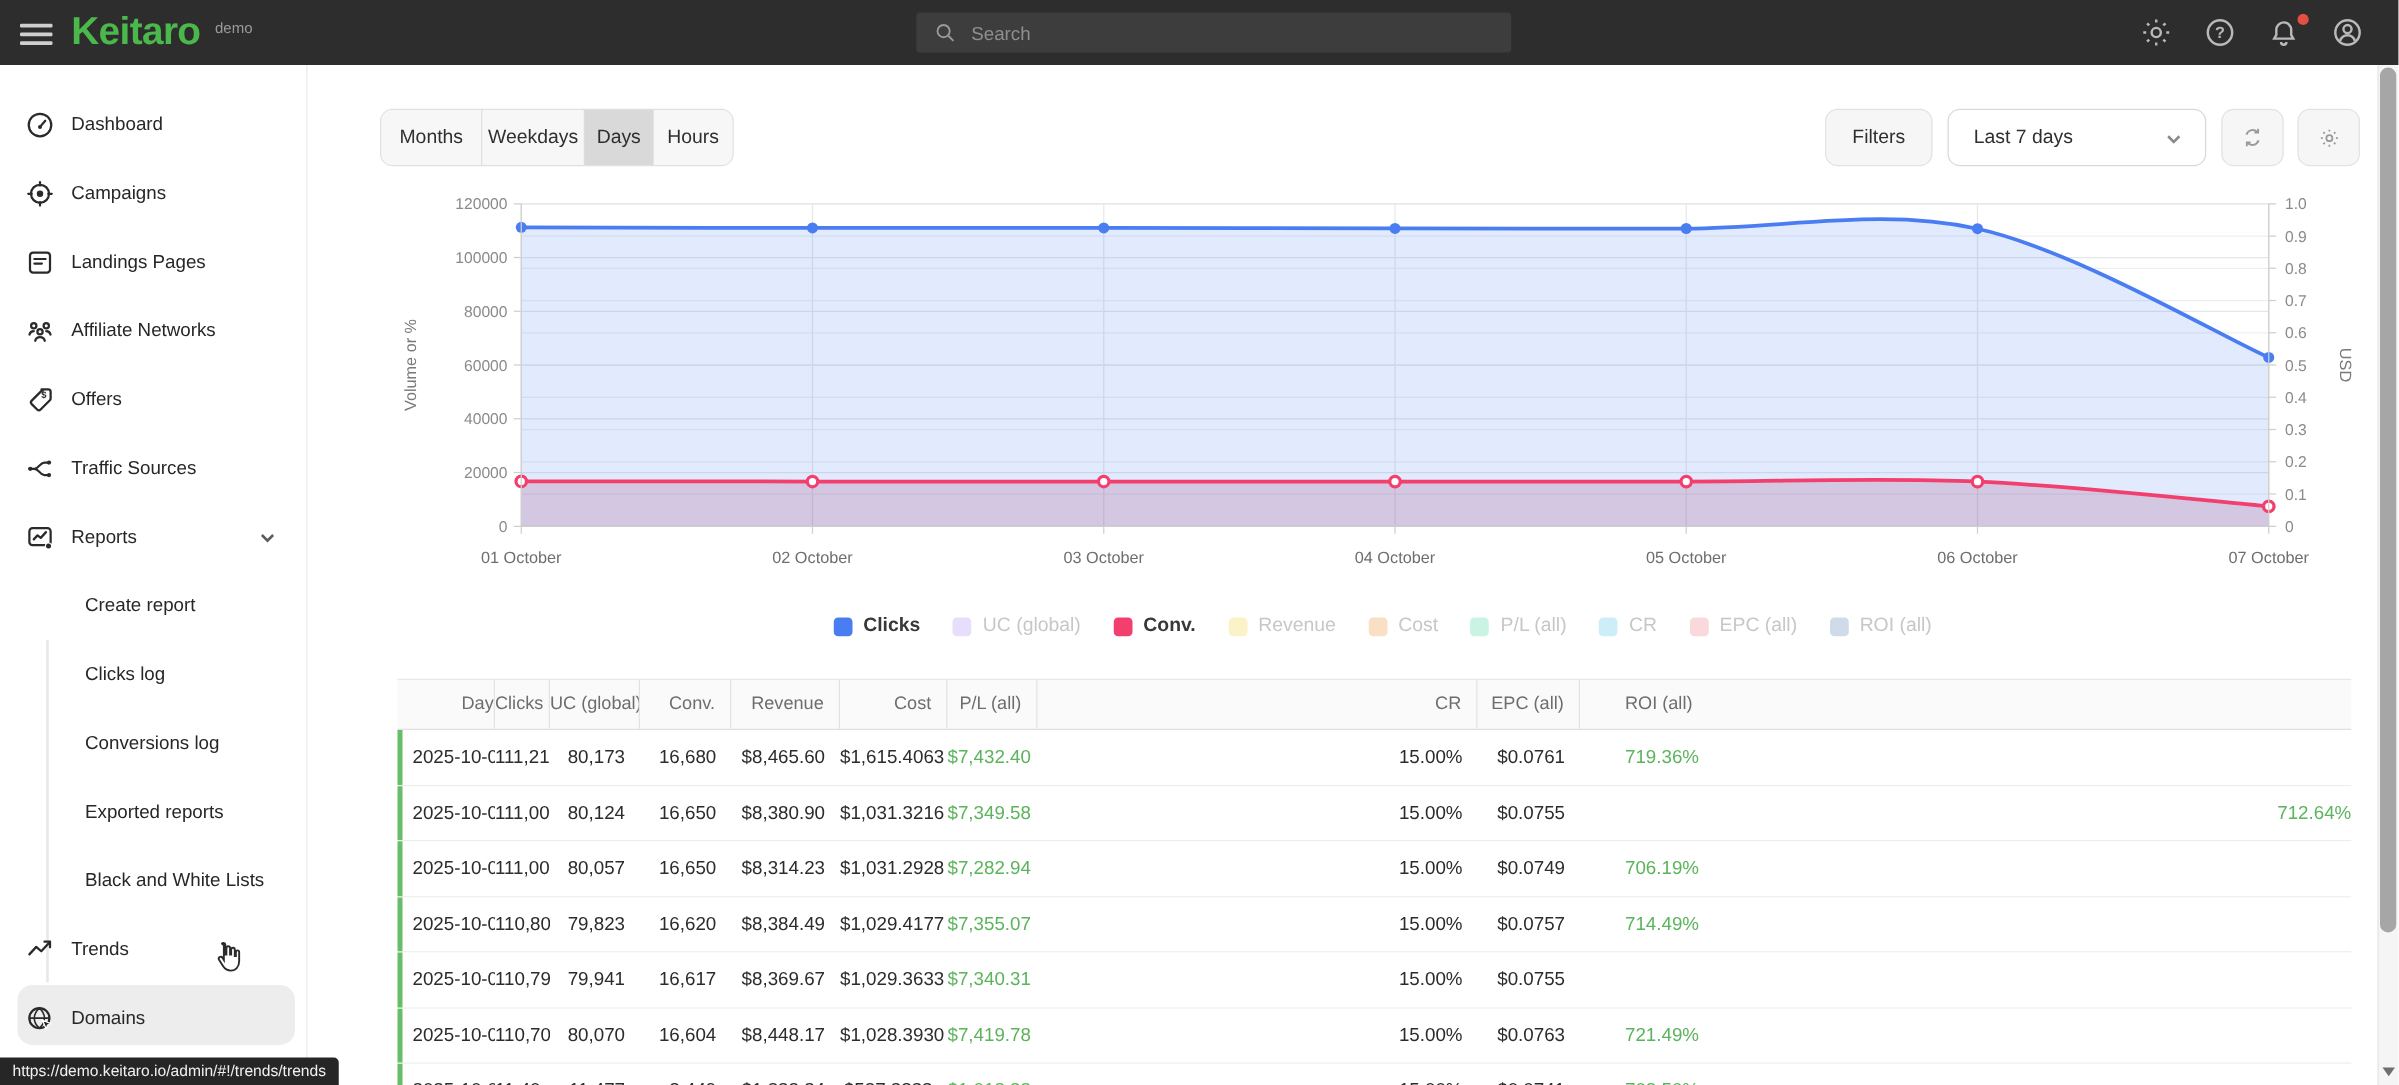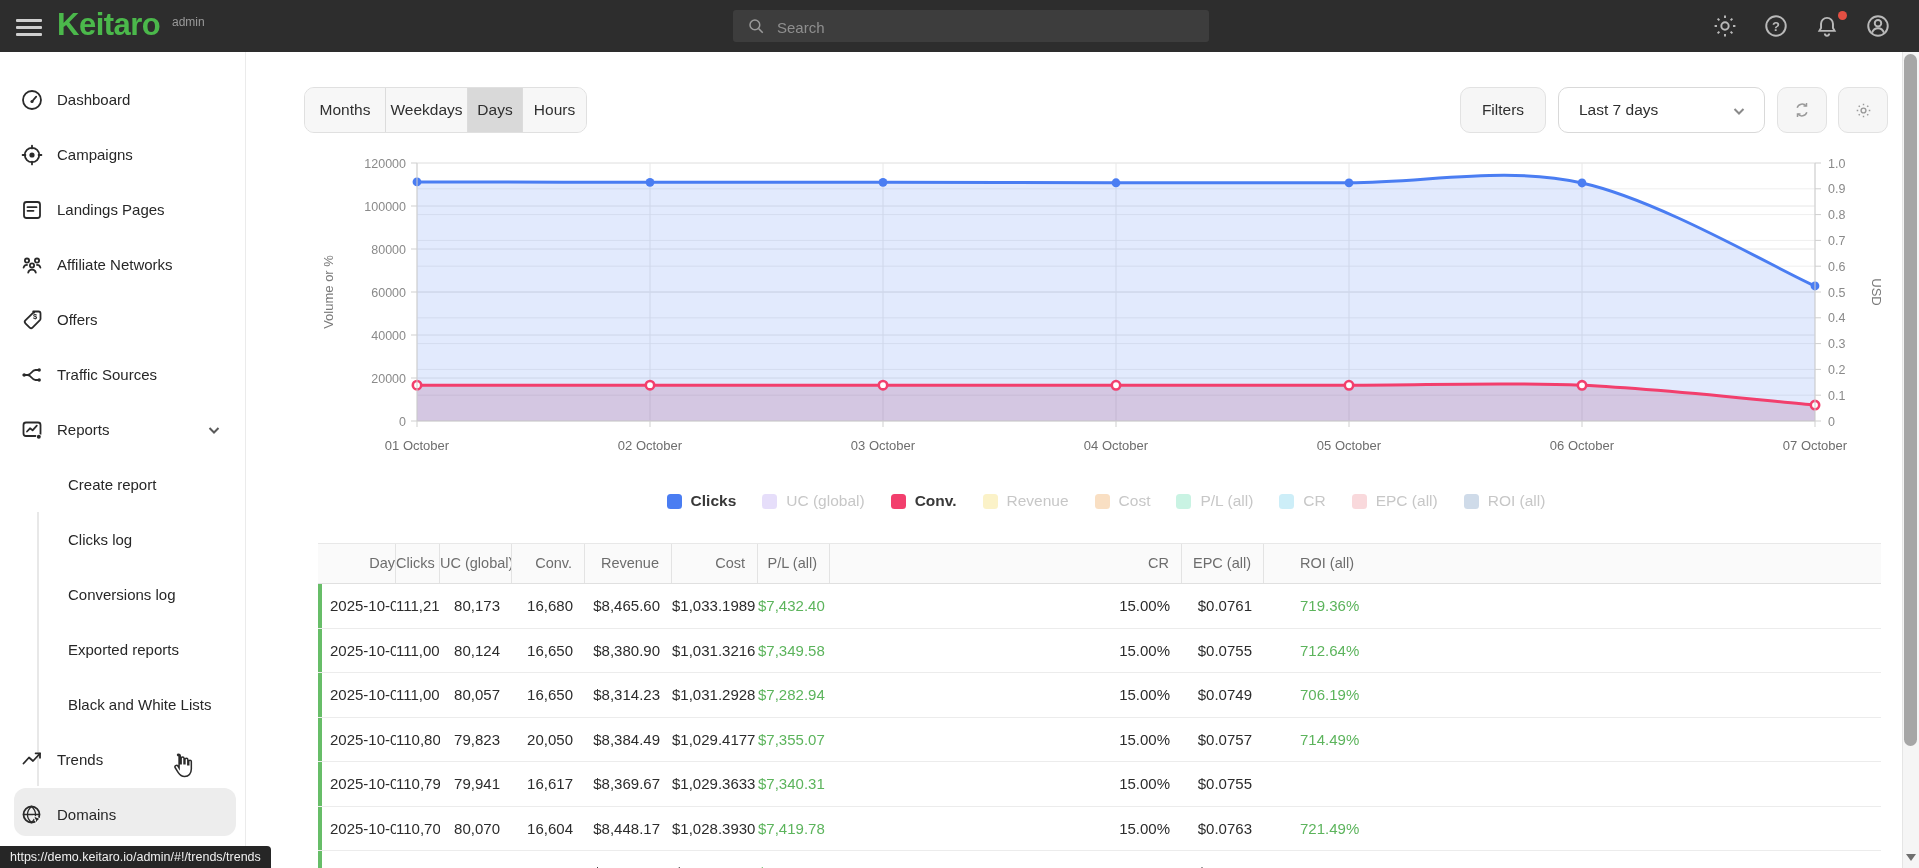--- a/index.html
+++ b/index.html
@@ -87,21 +87,21 @@
 
 <div id="page">
 
   <div id="topbar" class="abs">
     <div id="hamburger" class="abs">
         <span></span>
         <span></span>
         <span></span>
       </div>
     <div id="brand" class="abs">Keitaro</div>
-    <div id="env" class="abs">admin</div>
+    <div id="env" class="abs">demo</div>
     <div id="searchbox" class="abs"></div>
     <div id="search-icon" class="abs">
       <svg width="18" height="18" viewBox="0 0 24 24" fill="none" stroke="currentColor" stroke-width="2">
           <circle cx="10.5" cy="10.5" r="6.5"></circle>
           <path d="M15.5 15.5L21 21"></path>
         </svg>
     </div>
     <input id="search-input" class="abs" placeholder="Search" style="">
     <div class="abs top-icon" style="left:1712px">
       <svg width="26" height="26" viewBox="0 0 24 24" fill="none" stroke="currentColor" stroke-width="1.8">
@@ -430,58 +430,58 @@
         <div class="th aroi" style="width: 617px;">ROI (all)</div>
       </div>
     <div id="tbody">
         <div class="trow">
           <span class="stripe"></span>
           <div class="td al" style="width: 78px;">2025-10-01</div>
           <div class="td ar" style="width: 44px;">111,21</div>
           <div class="td ar" style="width: 72px;">80,173</div>
           <div class="td ar" style="width: 73px;">16,680</div>
           <div class="td ar" style="width: 87px;">$8,465.60</div>
-          <div class="td ar" style="width: 86px;">$1,033.1989</div>
+          <div class="td ar" style="width: 86px;">$1,615.4063</div>
           <div class="td ar green" style="width: 72px;">$7,432.40</div>
           <div class="td ar" style="width: 352px;">15.00%</div>
           <div class="td ar" style="width: 82px;">$0.0761</div>
           <div class="td aroi green" style="width: 617px;">719.36%</div>
         </div>
         <div class="trow">
           <span class="stripe"></span>
           <div class="td al" style="width: 78px;">2025-10-02</div>
           <div class="td ar" style="width: 44px;">111,00</div>
           <div class="td ar" style="width: 72px;">80,124</div>
           <div class="td ar" style="width: 73px;">16,650</div>
           <div class="td ar" style="width: 87px;">$8,380.90</div>
           <div class="td ar" style="width: 86px;">$1,031.3216</div>
           <div class="td ar green" style="width: 72px;">$7,349.58</div>
           <div class="td ar" style="width: 352px;">15.00%</div>
           <div class="td ar" style="width: 82px;">$0.0755</div>
-          <div class="td aroi green" style="width: 617px;">712.64%</div>
+          <div class="td aroi green" style="width: 617px; text-align: right;">712.64%</div>
         </div>
         <div class="trow">
           <span class="stripe"></span>
           <div class="td al" style="width: 78px;">2025-10-03</div>
           <div class="td ar" style="width: 44px;">111,00</div>
           <div class="td ar" style="width: 72px;">80,057</div>
           <div class="td ar" style="width: 73px;">16,650</div>
           <div class="td ar" style="width: 87px;">$8,314.23</div>
           <div class="td ar" style="width: 86px;">$1,031.2928</div>
           <div class="td ar green" style="width: 72px;">$7,282.94</div>
           <div class="td ar" style="width: 352px;">15.00%</div>
           <div class="td ar" style="width: 82px;">$0.0749</div>
           <div class="td aroi green" style="width: 617px;">706.19%</div>
         </div>
         <div class="trow">
           <span class="stripe"></span>
           <div class="td al" style="width: 78px;">2025-10-04</div>
           <div class="td ar" style="width: 44px;">110,80</div>
           <div class="td ar" style="width: 72px;">79,823</div>
-          <div class="td ar" style="width: 73px;">20,050</div>
+          <div class="td ar" style="width: 73px;">16,620</div>
           <div class="td ar" style="width: 87px;">$8,384.49</div>
           <div class="td ar" style="width: 86px;">$1,029.4177</div>
           <div class="td ar green" style="width: 72px;">$7,355.07</div>
           <div class="td ar" style="width: 352px;">15.00%</div>
           <div class="td ar" style="width: 82px;">$0.0757</div>
           <div class="td aroi green" style="width: 617px;">714.49%</div>
         </div>
         <div class="trow">
           <span class="stripe"></span>
           <div class="td al" style="width: 78px;">2025-10-05</div>

